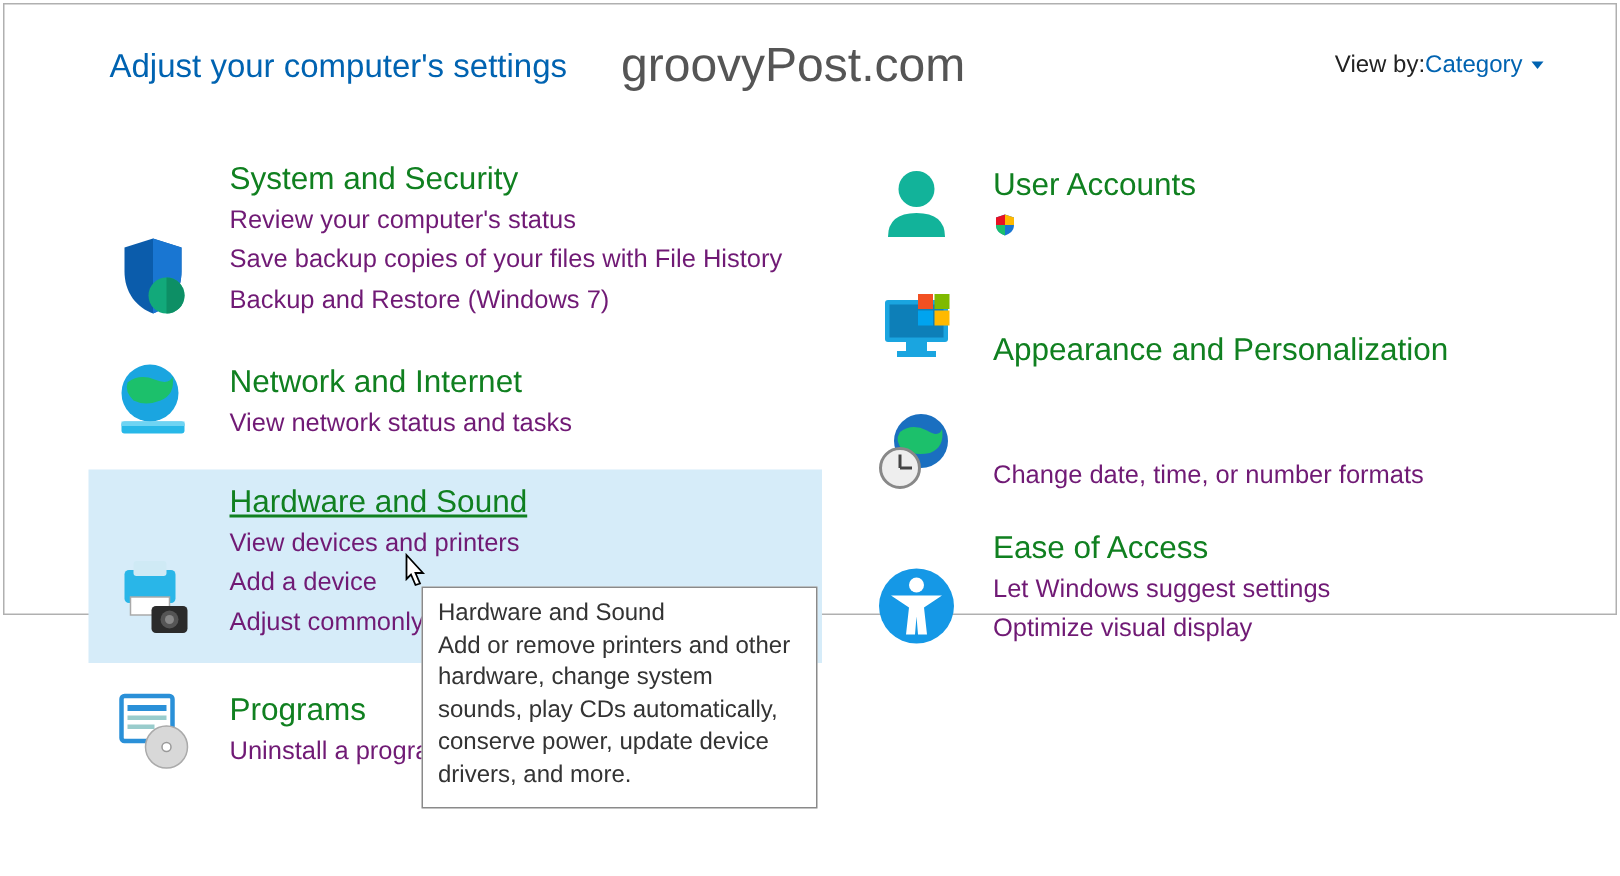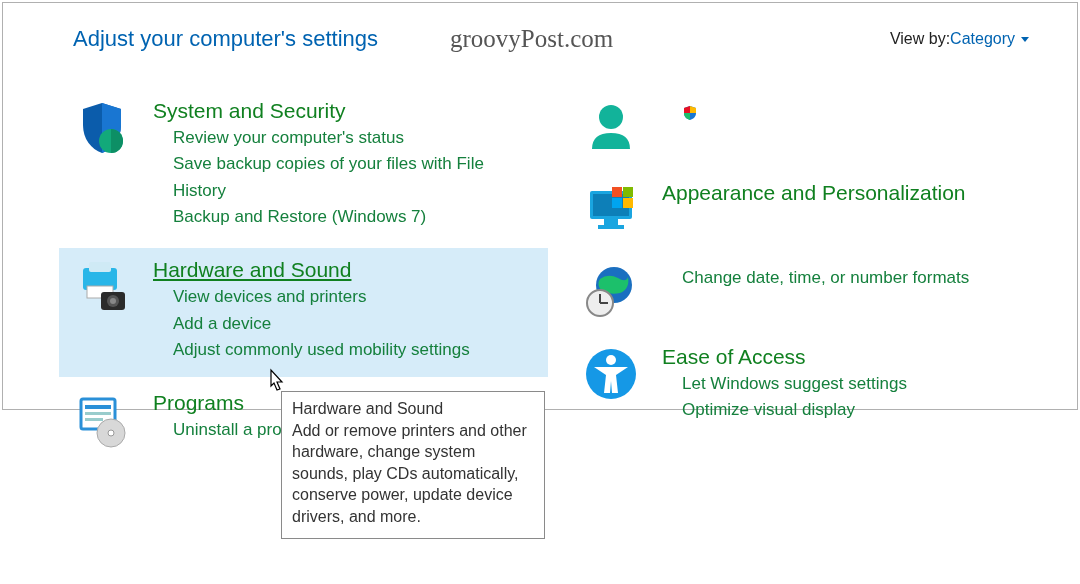--- a/index.html
+++ b/index.html
@@ -25,23 +25,23 @@
     padding: 22px 48px 12px 70px;
   }
   .header-title {
     color: #0063b1;
     font-size: 22px;
     font-weight: 400;
     flex: 0 0 auto;
   }
   .watermark {
     color: #555;
-    font-size: 25px;
-    font-family: Liberation Serif, serif;
-    margin-left: 72px;
+    font-size: 32px;
+    font-family: Liberation Sans, sans-serif;
+    margin-left: 36px;
     flex: 0 0 auto;
   }
   .viewby {
     margin-left: auto;
     display: flex;
     align-items: center;
     gap: 0;
     font-size: 16px;
   }
   .viewby-label { color: #222; }
@@ -56,21 +56,21 @@
     display: flex;
     padding: 28px 20px 0 56px;
     gap: 20px;
   }
   .col { flex: 1 1 50%; }
   .cat {
     display: flex;
     gap: 22px;
     padding: 6px 10px 10px 14px;
     margin-bottom: 8px;
-    align-items: flex-start;
+    align-items: flex-end;
   }
   .cat.highlight {
     background: #d6ecf9;
     padding-top: 10px;
     padding-bottom: 14px;
   }
   .cat-icon {
     width: 58px;
     height: 58px;
     flex: 0 0 58px;
@@ -82,26 +82,25 @@
     font-size: 21px;
     font-weight: 400;
     cursor: pointer;
     display: inline-block;
   }
   .cat-title.hover {
     text-decoration: underline;
   }
   .sublinks { margin-top: 2px; }
   .sublink {
-    color: #15803d;
+    color: #701a75;
     font-size: 17px;
     cursor: pointer;
     display: block;
     line-height: 1.55;
-    margin-left: 20px;
   }
   .sublink .shield {
     display:inline-block; vertical-align:-2px; margin-right:4px;
   }
   
   .tooltip {
     position: absolute;
     left: 278px;
     top: 388px;
     width: 264px;
@@ -149,20 +148,33 @@
               <circle cx="38" cy="42" r="12" fill="#12a97a"></circle>
               <path d="M38 30 A12 12 0 0 1 38 54 Z" fill="#0d8f65"></path>
             </svg>
           </div>
           <div class="cat-body"><a class="cat-title">System and Security</a><div class="sublinks">
               <a class="sublink"><span>Review your computer's status</span></a>
               <a class="sublink"><span>Save backup copies of your files with File History</span></a>
               <a class="sublink"><span>Backup and Restore (Windows 7)</span></a>
             </div></div>
         </div>
+        <div class="cat">
+          <div class="cat-icon">
+            <svg width="58" height="58" viewBox="0 0 58 58">
+              <circle cx="27" cy="25" r="19" fill="#1aa5e0"></circle>
+              <path d="M12 18 Q20 12 30 16 Q40 20 42 14 Q44 26 34 30 Q24 34 16 30 Q10 24 12 18 Z" fill="#1cc06b"></path>
+              <rect x="8" y="44" width="42" height="8" rx="2" fill="#28b8e8"></rect>
+              <rect x="8" y="44" width="42" height="3" fill="#6fd4f3"></rect>
+            </svg>
+          </div>
+          <div class="cat-body"><a class="cat-title">Network and Internet</a><div class="sublinks">
+              <a class="sublink"><span>View network status and tasks</span></a>
+            </div></div>
+        </div>
         <div class="cat highlight">
           <div class="cat-icon">
             <svg width="58" height="58" viewBox="0 0 58 58">
               <rect x="10" y="10" width="34" height="22" rx="3" fill="#29b6e8"></rect>
               <rect x="16" y="4" width="22" height="10" rx="2" fill="#cfeaf5"></rect>
               <rect x="14" y="28" width="26" height="12" fill="#fff" stroke="#aaa" stroke-width="1"></rect>
               <rect x="28" y="34" width="24" height="18" rx="3" fill="#2b2b2b"></rect>
               <circle cx="40" cy="43" r="6" fill="#555"></circle>
               <circle cx="40" cy="43" r="3" fill="#888"></circle>
             </svg>
@@ -190,21 +202,21 @@
         </div>
       </div>
     <div class="col" id="right-col">
         <div class="cat">
           <div class="cat-icon">
             <svg width="58" height="58" viewBox="0 0 58 58">
               <circle cx="29" cy="18" r="12" fill="#12b39a"></circle>
               <path d="M10 50 Q10 34 29 34 Q48 34 48 50 Z" fill="#12b39a"></path>
             </svg>
           </div>
-          <div class="cat-body"><div class="sublinks">
+          <div class="cat-body"><a class="cat-title">User Accounts</a><div class="sublinks">
               <a class="sublink"><span class="shield"><svg width="16" height="16" viewBox="0 0 16 16">
                     <path d="M8 1 L14 3 V8 C14 12 11 14 8 15 C5 14 2 12 2 8 V3 Z" fill="#1976d2"></path>
                     <path d="M8 1 L14 3 V8 L8 8 Z" fill="#ffb900"></path>
                     <path d="M2 3 L8 1 V8 L2 8 Z" fill="#e81123"></path>
                     <path d="M2 8 L8 8 V15 C5 14 2 12 2 8 Z" fill="#1cc06b"></path>
                   </svg></span></a>
             </div></div>
         </div>
         <div class="cat">
           <div class="cat-icon">

